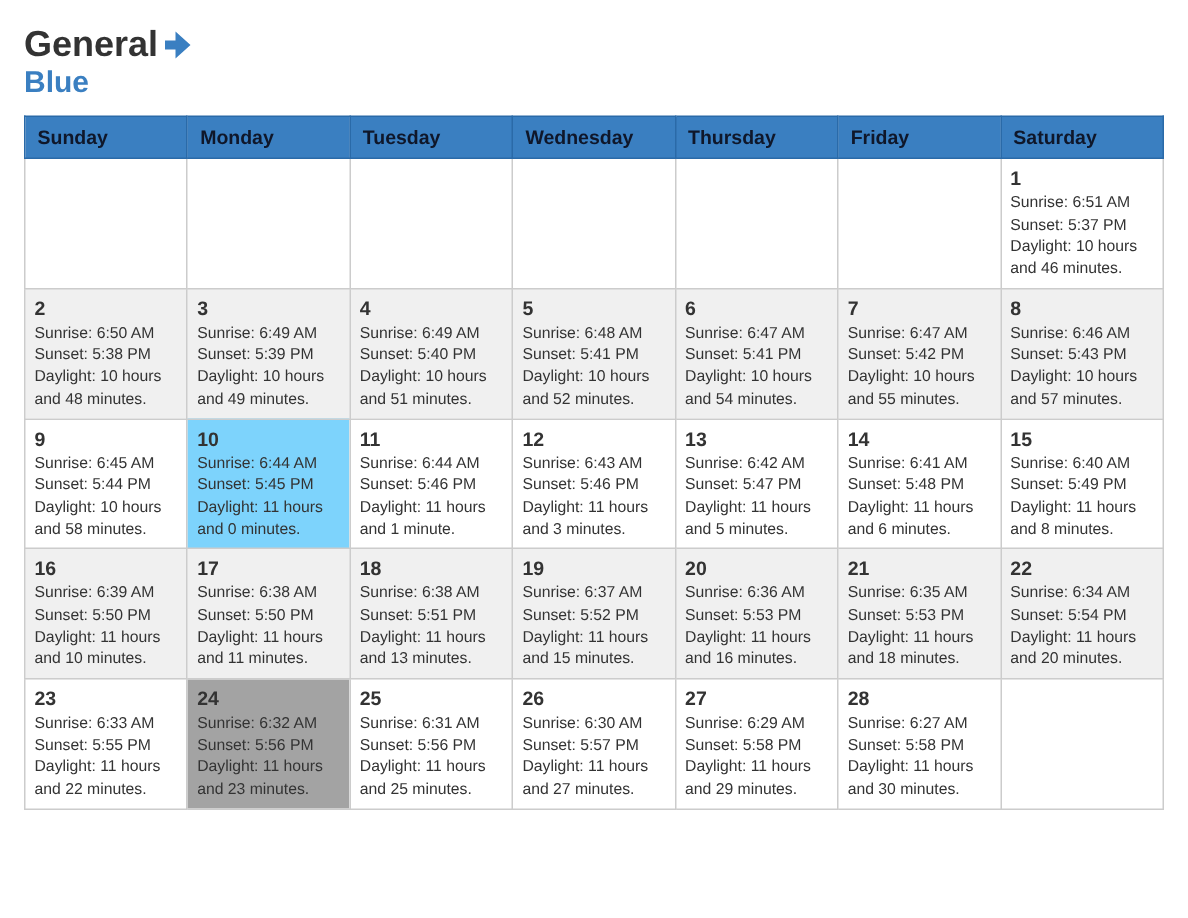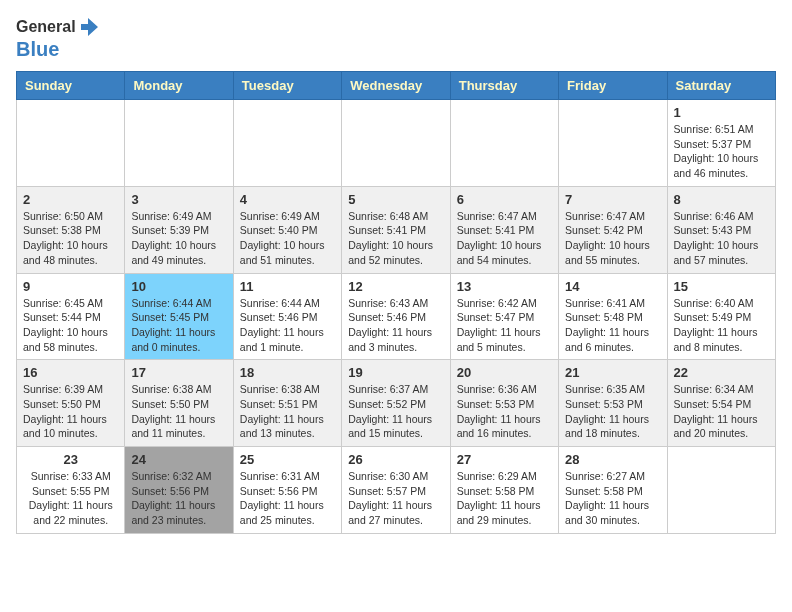--- a/index.html
+++ b/index.html
@@ -33,21 +33,21 @@
       font-size: 15px;
       color: #444;
     }
     .calendar {
       width: 100%;
       border-collapse: collapse;
       border: 1px solid #ccc;
     }
     .calendar th {
       background: #3a7fc1;
-      color: #fef9c3;
+      color: #0f172a;
       font-size: 13px;
       font-weight: bold;
       padding: 6px 8px;
       border: 1px solid #2a6aa8;
       text-align: left;
     }
     .calendar td {
       vertical-align: top;
       border: 1px solid #ccc;
       padding: 5px 6px;
@@ -80,21 +80,21 @@
     
     .row-odd td { background: #fff; }
     .row-even td { background: #f0f0f0; }
   </style>
 </head>
 <body>
 
 <div class="header">
   <div class="logo">
     <div class="logo-line1">
-      <span style="font-size:16px;font-weight:bold;color:#333;">General</span>
+      <span style="font-size:24px;font-weight:bold;color:#333;">General</span>
       <svg width="22" height="22" viewBox="0 0 22 22">
         <polygon points="10,2 20,11 10,20 10,14 3,14 3,8 10,8" fill="#3a7fc1"></polygon>
       </svg>
     </div>
     <div>
       <span style="font-size:20px;font-weight:bold;color:#3a7fc1;">Blue</span>
     </div>
   </div>
   <div class="title-block">
     <div class="month-year"></div>
@@ -255,21 +255,21 @@
 Daylight: 11 hours and 18 minutes.</div>
         </td>
         <td style="background: rgb(240, 240, 240);">
           <span class="day-num">22</span>
           <div class="day-info">Sunrise: 6:34 AM
 Sunset: 5:54 PM
 Daylight: 11 hours and 20 minutes.</div>
         </td>
       </tr>
       <tr class="row-odd">
-        <td style="background: rgb(255, 255, 255); text-align: center;">
+        <td style="background: rgb(255, 255, 255);">
           <span class="day-num">23</span>
           <div class="day-info">Sunrise: 6:33 AM
 Sunset: 5:55 PM
 Daylight: 11 hours and 22 minutes.</div>
         </td>
         <td style="background: #a3a3a3;">
           <span class="day-num">24</span>
           <div class="day-info">Sunrise: 6:32 AM
 Sunset: 5:56 PM
 Daylight: 11 hours and 23 minutes.</div>

